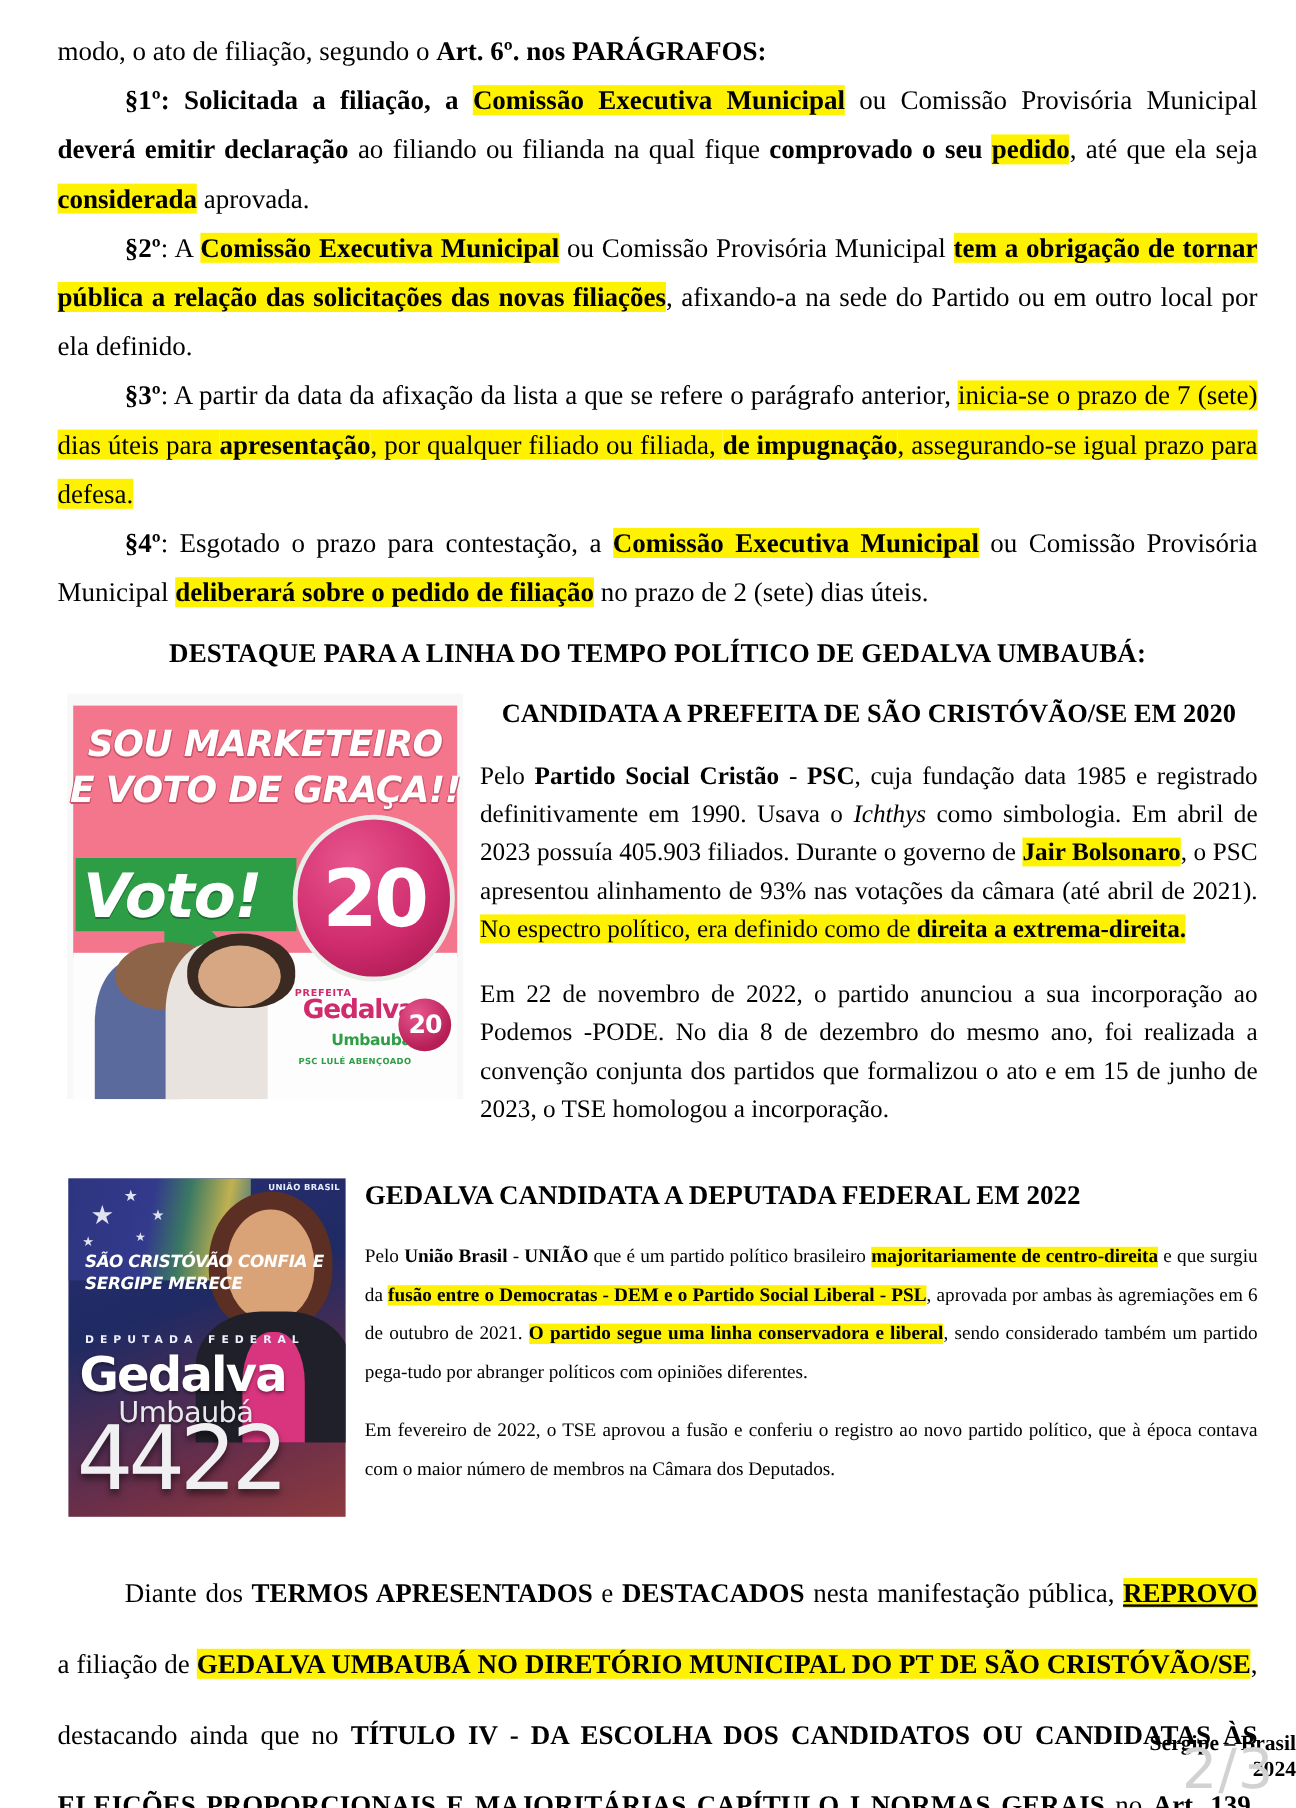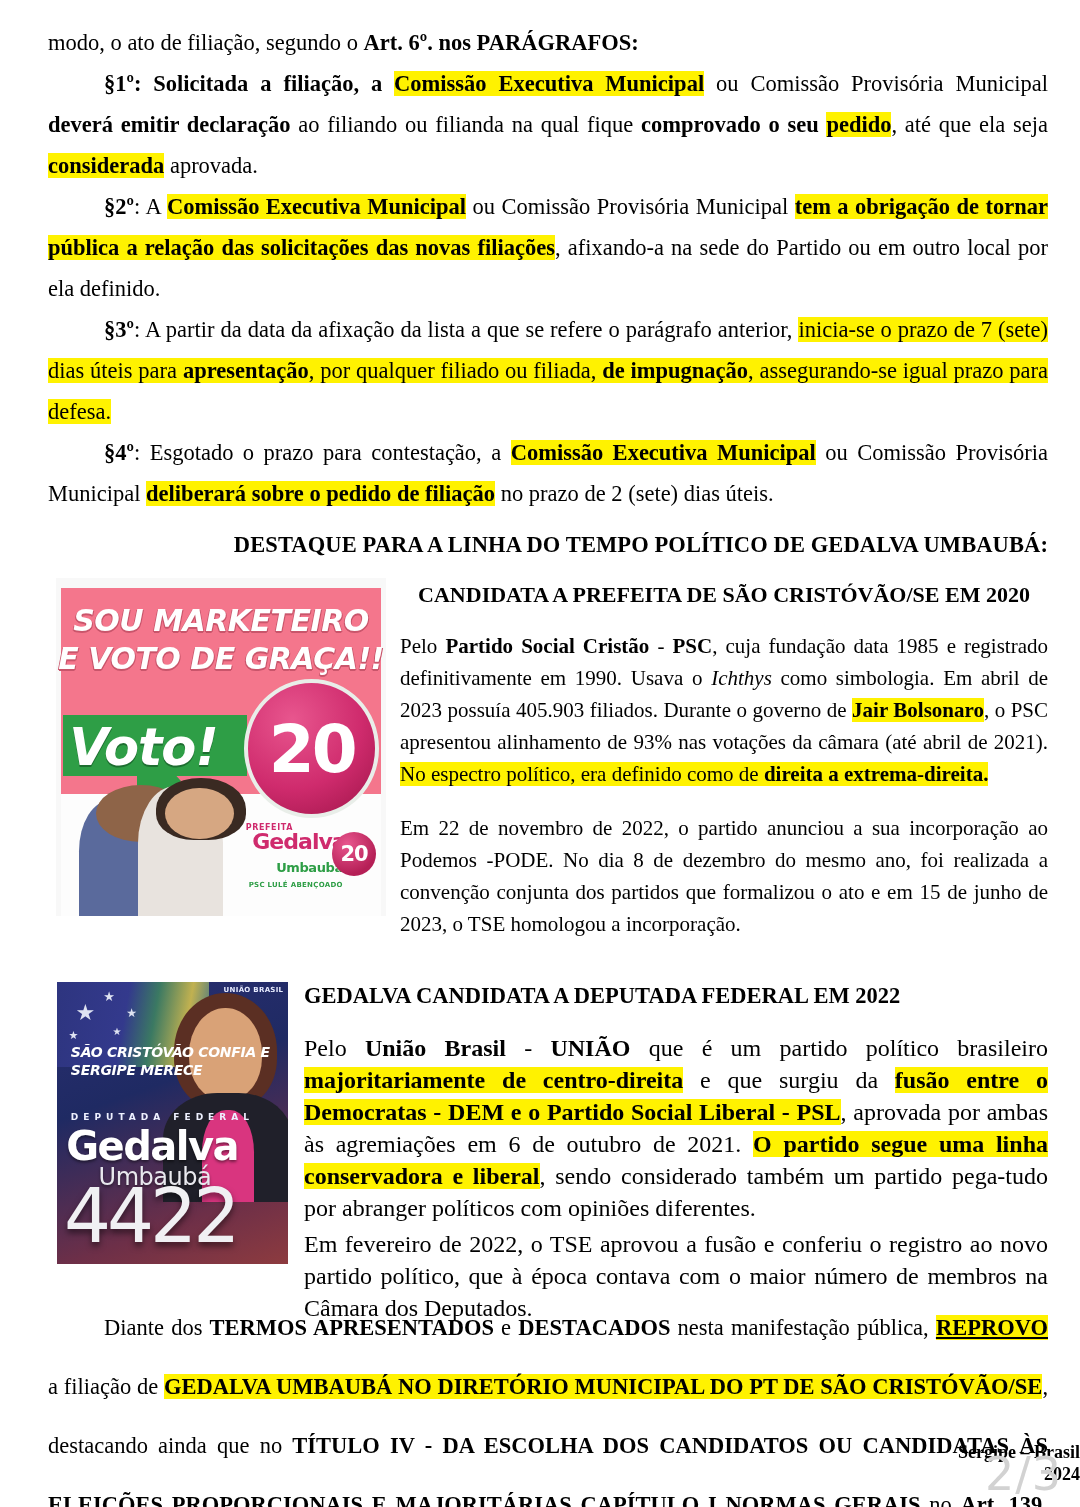--- a/index.html
+++ b/index.html
@@ -34,21 +34,21 @@
   .hl { background: #fff200; }
   b, strong { font-weight: bold; }
   i, em { font-style: italic; }
   .u { text-decoration: underline; }
 
   h2.section-title {
     margin: 12px 0 0 0;
     font-size: 22.5px;
     line-height: 38px;
     font-weight: bold;
-    text-align: right;
+    text-align: center;
     letter-spacing: 0.1px;
   }
 
   
   .fig-block {
     position: relative;
     margin-top: 14px;
     min-height: 10px;
   }
   .fig1-wrap {
@@ -84,22 +84,22 @@
     margin-left: 256px;
     width: 744px;
   }
   .fig2-text h3 {
     margin: 0 0 22px 0;
     font-size: 22.5px;
     font-weight: bold;
     text-align: left;
     line-height: 28px;
   }
-  .fig2-text p.doc { font-size: 24px; line-height: 32px; }
-  .fig2-text p.doc + p.doc { margin-top: 4px; }
+  .fig2-text p.doc { font-size: 16px; line-height: 32px; }
+  .fig2-text p.doc + p.doc { margin-top: 17px; }
 
   .closing { margin-top: 16px; }
   .closing p.doc { line-height: 59px; }
 
   
   .poster1 {
     position: relative;
     width: 100%;
     height: 100%;
     background: #f8f8f8;

